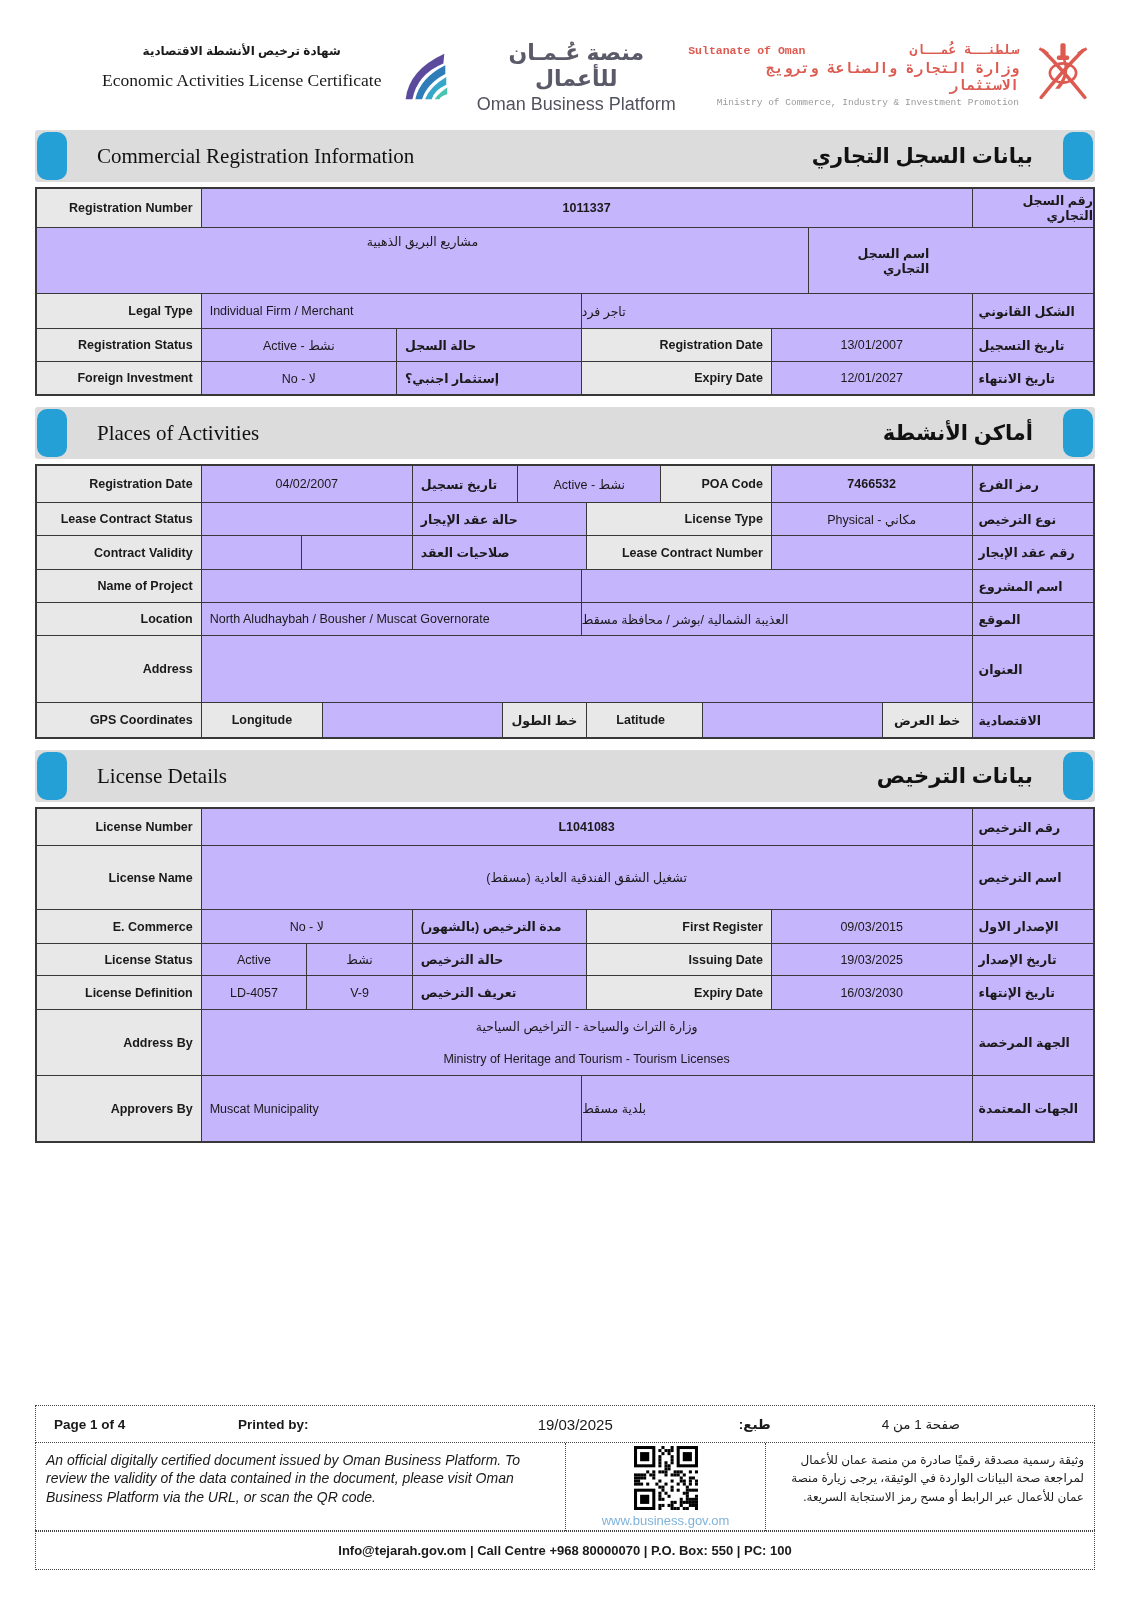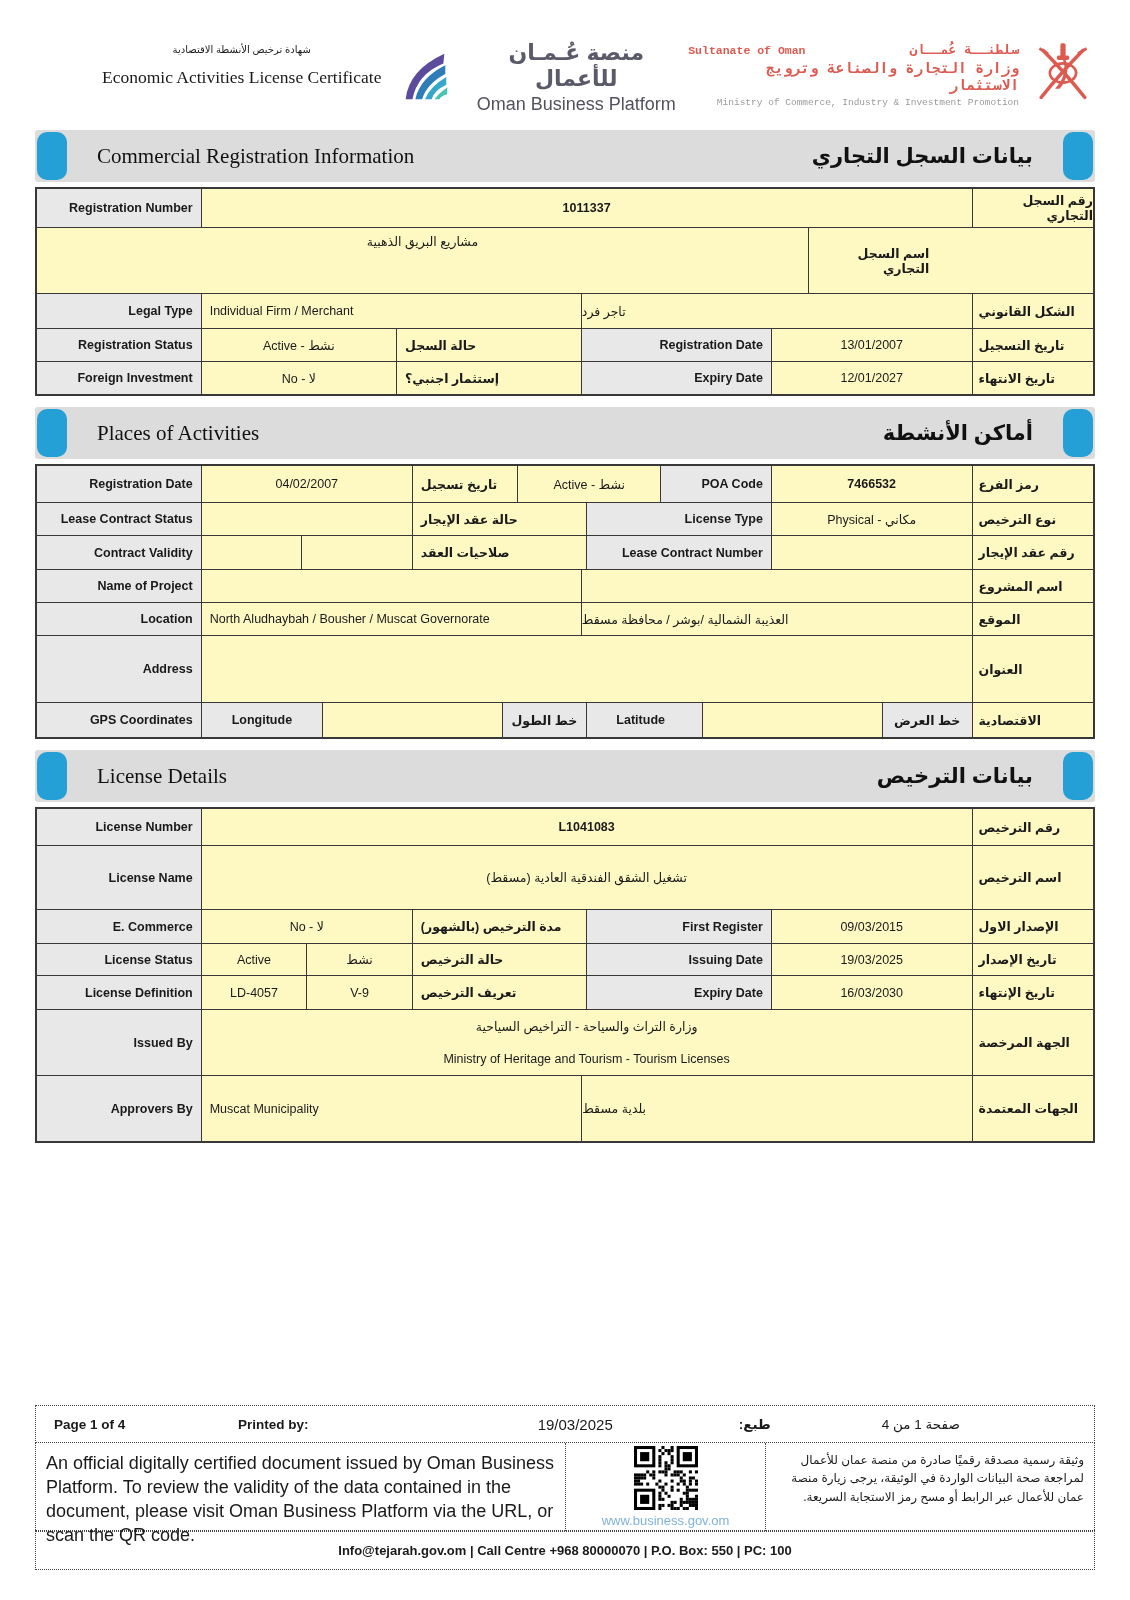--- a/index.html
+++ b/index.html
@@ -3,21 +3,21 @@
 <meta charset="utf-8">
 <style>
   * { margin:0; padding:0; box-sizing:border-box; }
   body { background:#fff; font-family:"Liberation Sans","DejaVu Sans",sans-serif; color:#1a1a1a; }
   .page { width:1130px; height:1600px; background:#ffffff; position:relative; overflow:hidden; padding-top:34px; }
   .content { width:1060px; margin:0 auto; }
 
   
   .hdr { display:flex; align-items:flex-start; justify-content:space-between; height:82px; margin-bottom:14px; }
   .hdr-titles { width:310px; text-align:center; padding-top:10px; margin-left:52px; }
-  .hdr-titles .ar { font-size:10px; font-weight:normal; margin-bottom:12px; }
+  .hdr-titles .ar { font-size:12px; font-weight:bold; margin-bottom:12px; }
   .hdr-titles .en { font-family:"Liberation Serif","DejaVu Serif",serif; font-size:17.5px; }
   .obp { display:flex; align-items:center; gap:10px; padding-top:6px; }
   .obp-txt { text-align:center; }
   .obp-txt .ar { font-size:22px; font-weight:bold; color:#5a5a68; letter-spacing:1px; }
   .obp-txt .en { font-size:18px; color:#52525e; margin-top:2px; }
   .moci { display:flex; align-items:center; gap:12px; padding-top:4px; }
   .moci-txt { text-align:right;font-family:Liberation Mono, monospace; }
   .moci-line1 { display:flex; justify-content:space-between; align-items:baseline; gap:18px; }
   .moci-line1 .en { font-size:11.5px; font-weight:bold; color:#dd5a50; }
   .moci-line1 .ar { font-size:13px; font-weight:bold; color:#dd5a50; }
@@ -25,21 +25,21 @@
   .moci-txt .en2 { font-size:9.5px; color:#9a9a9a; margin-top:3px; }
 
   
   .bar { position:relative; height:52px; background:#dcdcdc; margin-bottom:5px; display:flex; align-items:center; justify-content:space-between; padding:0 62px; border-radius:3px; }
   .bar::before,.bar::after { content:""; position:absolute; top:2px; bottom:2px; width:30px; background:#24a0d6; border-radius:10px; }
   .bar::before { left:2px; } .bar::after { right:2px; }
   .bar .en { font-family:"Liberation Serif","DejaVu Serif",serif; font-size:21px; color:#111; }
   .bar .ar { font-size:21px; font-weight:bold; color:#111; }
 
   
-  .tbl { border:2px solid #383838; margin-bottom:11px; background:#fef9c3; }
+  .tbl { border:2px solid #383838; margin-bottom:11px; background:#c4b5fd; }
   .tr { display:flex; border-top:1.5px solid #383838; }
   .tr:first-child { border-top:none; }
   .td { border-left:1.5px solid #383838; display:flex; align-items:center; justify-content:center; font-size:12.5px; min-height:100%; }
   .td:first-child { border-left:none; }
   .lbl { background:#e8e8e8; font-weight:bold; justify-content:flex-end; text-align:right; padding-right:8px; }
   .arlbl { font-weight:bold; justify-content:flex-start; text-align:left; padding-left:6px; direction:rtl; text-align:right; justify-content:flex-end; }
   .armid { font-weight:bold; justify-content:flex-start; padding-left:8px; }
   .val-l { justify-content:flex-start; padding-left:8px; text-align:left; }
   .val-r { justify-content:flex-end; padding-right:8px; text-align:right; }
   .bold { font-weight:bold; }
@@ -50,21 +50,21 @@
   .subcell { display:flex; align-items:center; height:100%; font-size:12.5px; }
   .nodivider + .nodivider { border-top:none; }
 
   
   .spacer { height:262px; }
   .foot { width:1060px; margin:0 auto; }
   .fbox { border:1.5px dotted #444; }
   .frow1 { display:flex; align-items:center; height:38px; font-size:13.5px; padding:0 18px; }
   .frow2 { display:flex; margin-top:-1.5px; height:90px; }
   .fcell { padding:8px 10px; }
-  .fnotice-en { width:50%; font-size:18px; line-height:1.35; }
+  .fnotice-en { width:50%; font-size:14px; line-height:1.35;font-style:italic; }
   .fqr { width:19%; border-left:1.5px dotted #444; border-right:1.5px dotted #444; display:flex; flex-direction:column; align-items:center; justify-content:center; gap:3px; }
   .fnotice-ar { width:31%; font-size:12px; line-height:1.55; direction:rtl; text-align:right; }
   .frow3 { margin-top:-1.5px; height:40px; display:flex; align-items:center; justify-content:center; font-size:13px; font-weight:600; }
   .qr-url { font-size:13px; color:#7fb2d9; }
   .qr-img { width:64px; height:64px; }
   .qr-img svg { width:100%; height:100%; }
 </style>
 </head>
 <body>
 
@@ -259,21 +259,21 @@
       <div class="tr" style="height:34px">
         <div class="td lbl" style="width:15.5%">License Definition</div>
         <div class="td" style="width:10%">LD-4057</div>
         <div class="td" style="width:10%">V-9</div>
         <div class="td armid" style="width:16.5%">تعريف الترخيص</div>
         <div class="td lbl" style="width:17.5%">Expiry Date</div>
         <div class="td" style="width:19%">16/03/2030</div>
         <div class="td arlbl" style="width:11.5%">تاريخ الإنتهاء</div>
       </div>
       <div class="tr" style="height:66px">
-        <div class="td lbl" style="width:15.5%">Issued By</div>
+        <div class="td lbl" style="width:15.5%">Address By</div>
         <div class="td stack" style="width:73%">
           <div class="substack nodivider" style="justify-content:center" dir="rtl">وزارة التراث والسياحة -  التراخيص السياحية</div>
           <div class="substack nodivider" style="justify-content:center">Ministry of Heritage and Tourism - Tourism Licenses</div>
         </div>
         <div class="td arlbl" style="width:11.5%">الجهة المرخصة</div>
       </div>
       <div class="tr" style="height:66px">
         <div class="td lbl" style="width:15.5%">Approvers By</div>
         <div class="td stack" style="width:73%">
           <div class="substack">

